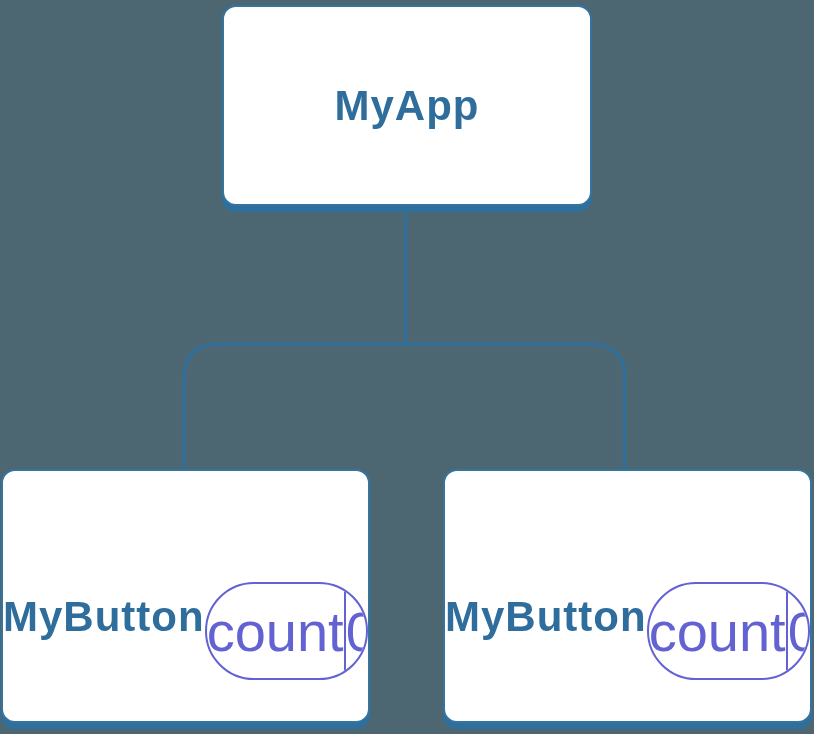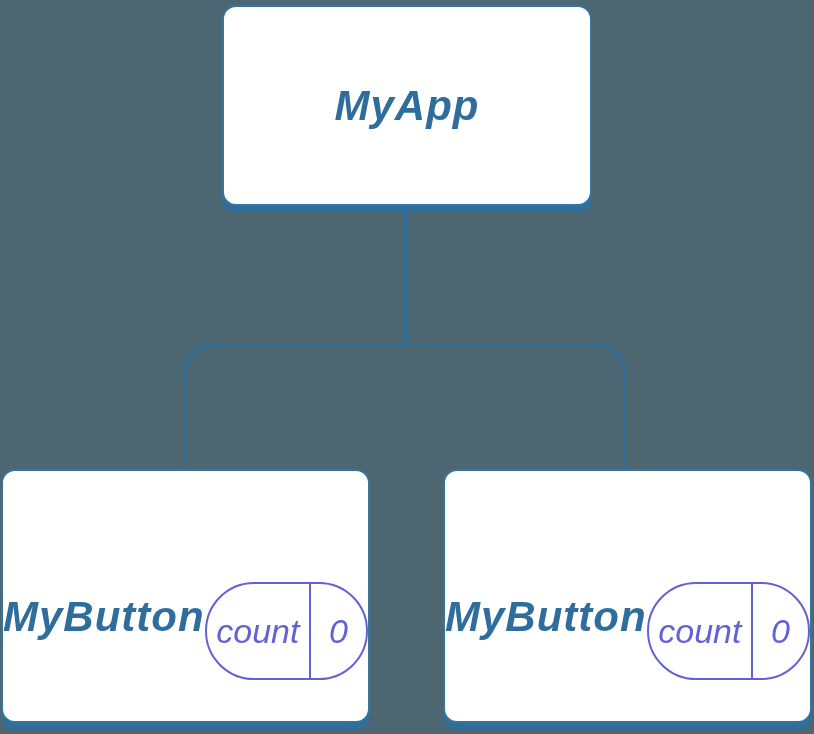--- a/index.html
+++ b/index.html
@@ -13,21 +13,20 @@
   * { margin: 0; padding: 0; box-sizing: border-box; }
   html, body { background: var(--bg); }
   body { font-family: "Liberation Sans", sans-serif; }
 
   .canvas {
     position: relative;
     width: 814px;
     height: 734px;
     background: var(--bg);
     overflow: hidden;
-    font-style: italic;
   }
 
   .node {
     position: absolute;
     background: var(--node-bg);
     border: 2px solid var(--node-border);
     border-radius: 14px;
     box-shadow: 0 6px 0 0 var(--line);
   }
 
@@ -83,21 +82,21 @@
     border-radius: 999px;
     display: flex;
     align-items: stretch;
     overflow: hidden;
     background: var(--node-bg);
   }
   .pill-cell {
     display: flex;
     align-items: center;
     justify-content: center;
-    font-size: 34px;
+    font-size: 56px;
     color: var(--accent);
   }
   .pill-key {
     flex: 0 0 65.5%;
     border-right: 2px solid var(--accent);
   }
   .pill-value { flex: 1 1 auto; }
 </style>
 </head>
 <body>

